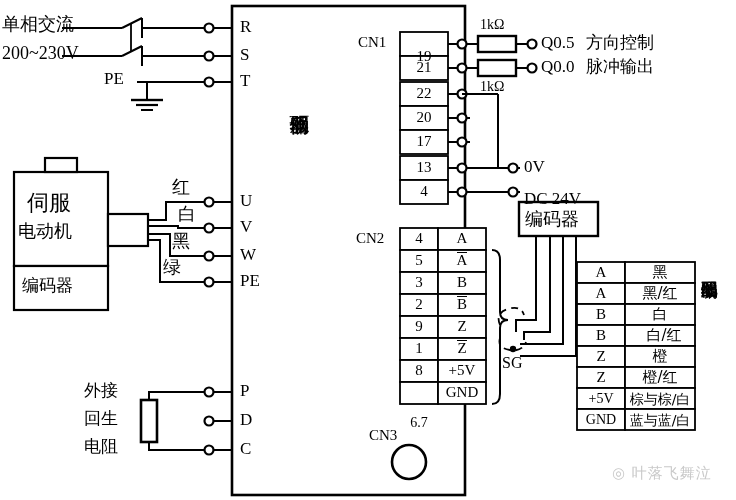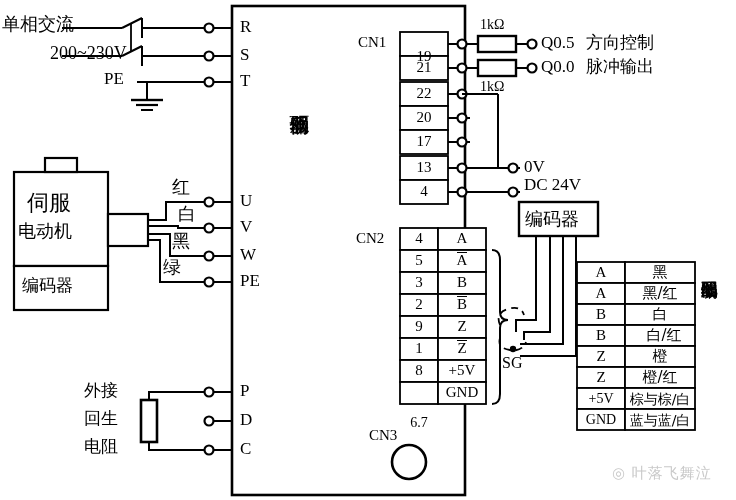--- a/index.html
+++ b/index.html
@@ -164,21 +164,21 @@
       <rect x="577" y="388" width="48" height="21" fill="#fff" stroke="#000" stroke-width="1.8"></rect>
       <rect x="625" y="388" width="70" height="21" fill="#fff" stroke="#000" stroke-width="1.8"></rect>
       <rect x="577" y="409" width="48" height="21" fill="#fff" stroke="#000" stroke-width="1.8"></rect>
       <rect x="625" y="409" width="70" height="21" fill="#fff" stroke="#000" stroke-width="1.8"></rect>
     </g>
 
     <circle cx="409" cy="462" r="17" fill="#fff" stroke="#000" stroke-width="2.6"></circle>
   </svg>
 
   <div class="lbl zh" style="left:2px;top:15px;font-size:18px;">单相交流</div>
-  <div class="lbl" style="left:2px;top:44px;font-size:18px;margin-left:48px;">200~230V</div>
+  <div class="lbl" style="left:2px;top:44px;font-size:18px;">200~230V</div>
   <div class="lbl" style="left:104px;top:70px;font-size:17px;">PE</div>
 
   <div class="lbl term" style="left:240px;top:18px;">R</div>
   <div class="lbl term" style="left:240px;top:46px;">S</div>
   <div class="lbl term" style="left:240px;top:72px;">T</div>
 
   <div class="lbl zh vert" style="left:289px;top:100px;font-size:20px;">伺服驱动器</div>
 
   <div class="lbl zh" style="left:27px;top:192px;font-size:22px;">伺服</div>
   <div class="lbl zh" style="left:18px;top:222px;font-size:18px;">电动机</div>
@@ -211,21 +211,21 @@
   <div class="lbl cell" style="left:400px;top:184px;width:48px;">4</div>
 
   <div class="lbl" style="left:480px;top:18px;font-size:14px;">1kΩ</div>
   <div class="lbl" style="left:480px;top:80px;font-size:14px;">1kΩ</div>
 
   <div class="lbl" style="left:541px;top:34px;font-size:17px;">Q0.5</div>
   <div class="lbl zh" style="left:586px;top:34px;font-size:17px;">方向控制</div>
   <div class="lbl" style="left:541px;top:58px;font-size:17px;">Q0.0</div>
   <div class="lbl zh" style="left:586px;top:58px;font-size:17px;">脉冲输出</div>
   <div class="lbl" style="left:524px;top:158px;font-size:17px;">0V</div>
-  <div class="lbl" style="left:524px;top:176px;font-size:17px;text-align:right;">DC 24V</div>
+  <div class="lbl" style="left:524px;top:190px;font-size:17px;text-align:right;">DC 24V</div>
 
   <div class="lbl cn" style="left:356px;top:231px;">CN2</div>
 
   <div class="lbl cell" style="left:400px;top:231px;width:38px;">4</div>
   <div class="lbl cell" style="left:438px;top:231px;width:48px;">A</div>
   <div class="lbl cell" style="left:400px;top:253px;width:38px;">5</div>
   <div class="lbl cell" style="left:438px;top:253px;width:48px;"><span class="ovl">A</span></div>
   <div class="lbl cell" style="left:400px;top:275px;width:38px;">3</div>
   <div class="lbl cell" style="left:438px;top:275px;width:48px;">B</div>
   <div class="lbl cell" style="left:400px;top:297px;width:38px;">2</div>

